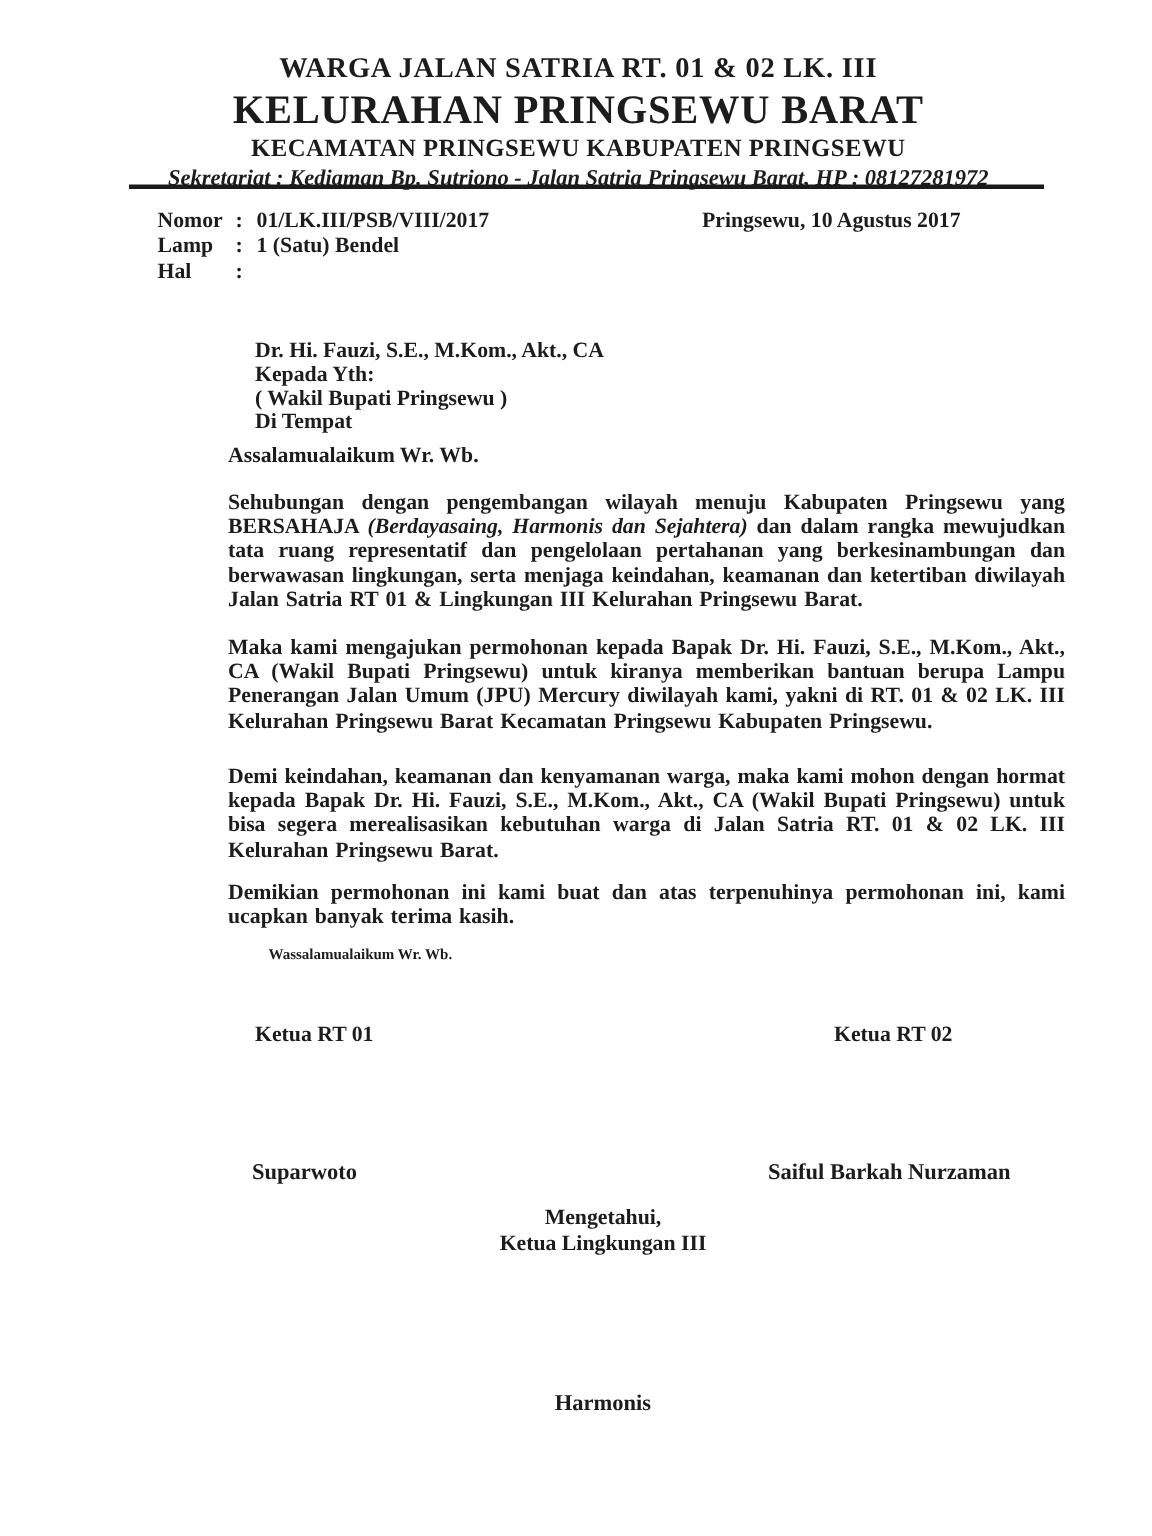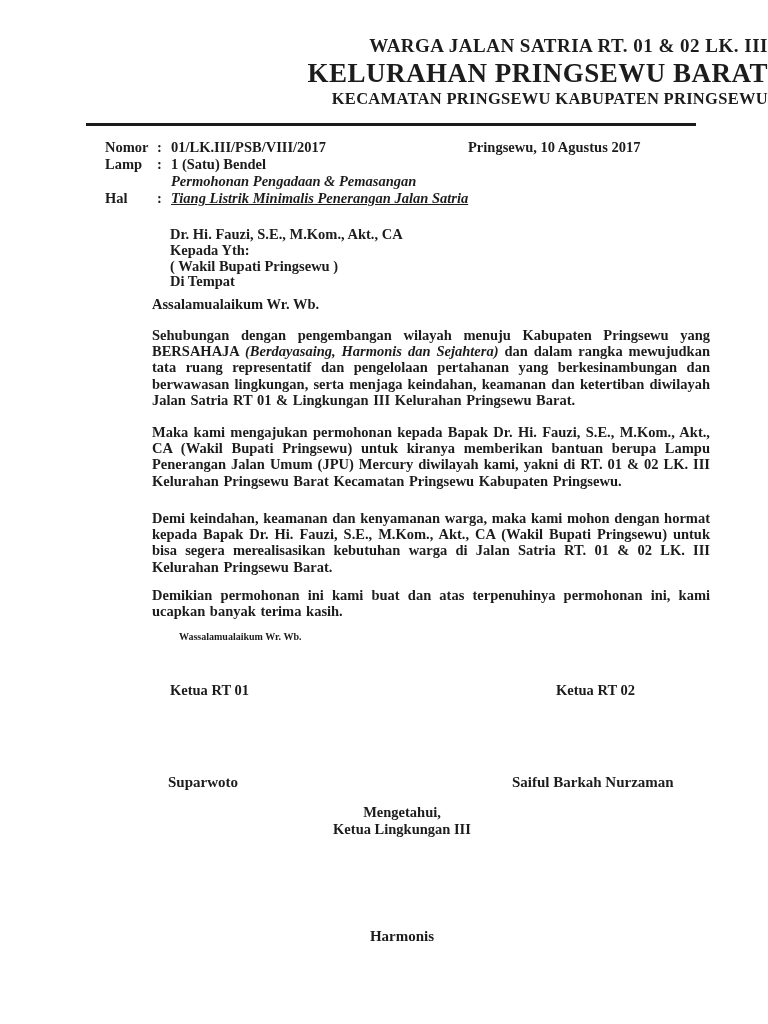--- a/index.html
+++ b/index.html
@@ -11,21 +11,21 @@
     background: #ffffff;
     font-family: "Liberation Serif", "DejaVu Serif", serif;
     color: #1c1c1c;
     font-weight: 700;
     overflow: hidden;
   }
   
   .letterhead {
     position: absolute;
     top: 34px; left: 3px; right: 0;
-    text-align: right;
+    text-align: center;
   }
   .lh-line1 { font-size: 19px; letter-spacing: 0.5px; line-height: 24px; }
   .lh-line2 { font-size: 27px; letter-spacing: 0.5px; line-height: 30px; }
   .lh-line3 { font-size: 16.5px; letter-spacing: 0.3px; line-height: 21px; }
   .lh-secretariat { font-size: 15px; font-style: italic; line-height: 19px; margin-top: 1px; }
   .lh-divider {
     position: absolute;
     top: 123px; left: 86px; width: 610px; height: 3px;
     background: #1b1b1b;
   }
@@ -96,41 +96,38 @@
 </style>
 </head>
 <body>
 
 <div class="page">
 
   <div class="letterhead">
     <div class="lh-line1">WARGA JALAN SATRIA RT. 01 &amp; 02 LK. III</div>
     <div class="lh-line2">KELURAHAN PRINGSEWU BARAT</div>
     <div class="lh-line3">KECAMATAN PRINGSEWU KABUPATEN PRINGSEWU</div>
+    <div class="lh-secretariat">Sekretariat : Kediaman Bp. Sutriono - Jalan Satria Pringsewu Barat, HP : 08127281972</div>
   </div>
   <div class="lh-divider"></div>
 
   <div class="meta">
     <div class="meta-row">
       <span class="meta-label">Nomor</span>
       <span class="meta-sep">:</span>
       <span class="meta-value">01/LK.III/PSB/VIII/2017</span>
     </div>
     <div class="meta-row">
       <span class="meta-label">Lamp</span>
       <span class="meta-sep">:</span>
       <span class="meta-value">1 (Satu) Bendel</span>
     </div>
     <div class="meta-row">
       <span class="meta-label">Hal</span>
       <span class="meta-sep">:</span>
-      <span class="meta-value">
-        <span class="italic">Permohonan Pengadaan &amp; Pemasangan</span><br>
-        <span class="italic underlined">Tiang Listrik Minimalis Penerangan Jalan Satria</span>
-      </span>
     </div>
   </div>
   <div class="dateline">Pringsewu, 10 Agustus 2017</div>
 
   <div class="recipient">
     <div>Dr. Hi. Fauzi, S.E., M.Kom., Akt., CA</div>
     <div>Kepada Yth:</div>
     <div>( Wakil Bupati Pringsewu )</div>
     <div>Di Tempat</div>
   </div>

